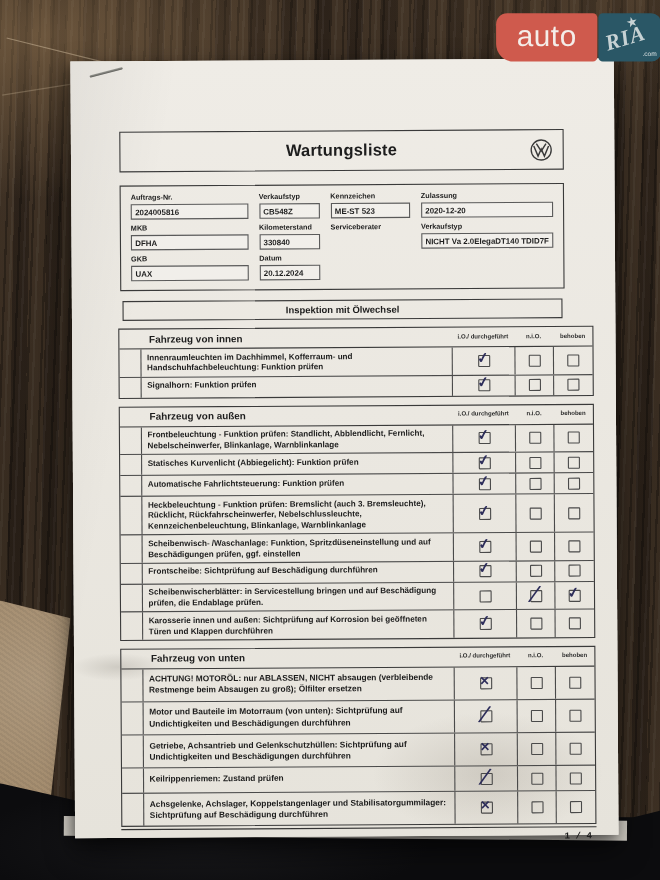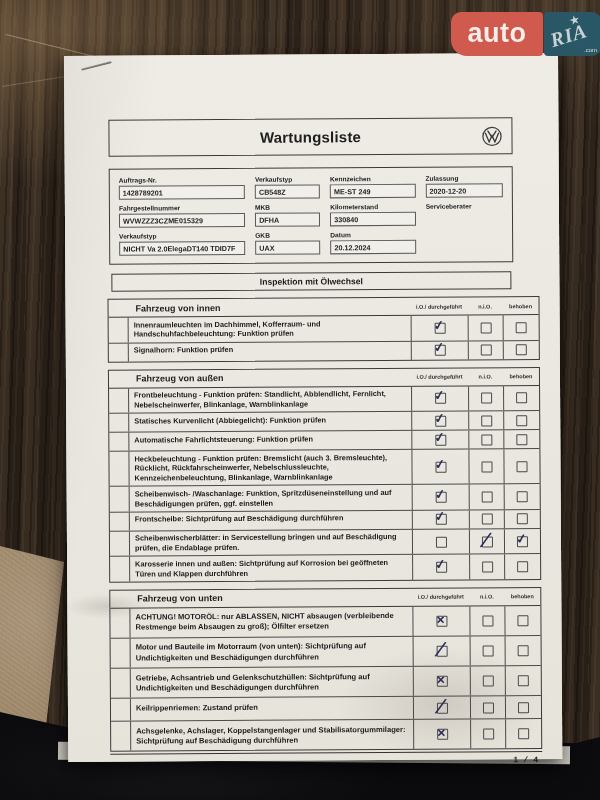--- a/index.html
+++ b/index.html
@@ -25,21 +25,21 @@
       repeating-linear-gradient(35deg, rgba(0,0,0,.06) 0 2px, transparent 2px 4px);
     clip-path:polygon(0 6px,64px 22px,38px 260px,0 250px);}
   .black-floor{position:absolute;left:0;top:640px;width:600px;height:160px;background:#0c0c0e;
     background-image:radial-gradient(ellipse 300px 80px at 30% 80%, rgba(60,60,65,.25), transparent 70%);
     clip-path:polygon(0 72px,70px 88px,300px 102px,576px 103px,600px 97px,600px 160px,0 160px);}
 
   
   .badge{position:absolute;top:12px;left:451px;display:flex;z-index:20;}
   .badge-auto{width:92px;height:44px;background:#cf5a4d;border-radius:10px 4px 4px 16px;
     display:flex;align-items:center;justify-content:center;}
-  .badge-auto span{color:#f4ede9;font-size:27px;font-weight:700;letter-spacing:.5px;line-height:1;margin-top:-2px;}
+  .badge-auto span{color:#f4ede9;font-size:27px;font-weight:400;letter-spacing:.5px;line-height:1;margin-top:-2px;}
   .badge-ria{position:relative;width:57px;height:44px;background:#2a5766;border-radius:4px 9px 9px 4px;margin-left:1px;}
   .ria-text{position:absolute;left:6px;top:12px;font-family:"Liberation Serif",serif;font-style:italic;font-weight:700;
     font-size:20px;color:#c7d2d4;transform:rotate(-17deg);letter-spacing:1px;}
   .ria-star{position:absolute;left:25px;top:1px;color:#c7d2d4;font-size:12px;transform:rotate(-14deg);}
   .ria-com{position:absolute;right:4px;bottom:3px;font-size:6px;color:#d9e1e2;}
 
   
   .undersheet{position:absolute;left:58px;top:744px;width:512px;height:18px;background:#d6d2c9;
     transform:rotate(.5deg);z-index:3;}
   .paper{position:absolute;left:64px;top:56px;width:494px;height:706px;background:#edeae4;z-index:5;
@@ -121,37 +121,33 @@
       <svg class="vw-logo" width="21" height="21" viewBox="0 0 24 24">
         <circle cx="12" cy="12" r="10.4" fill="none" stroke="#3a3a3a" stroke-width="1.4"></circle>
         <path d="M7 5.4 L12 13.2 L17 5.4" fill="none" stroke="#3a3a3a" stroke-width="1.5"></path>
         <path d="M4.3 7.8 L8.7 18.3 L12 11 L15.3 18.3 L19.7 7.8" fill="none" stroke="#3a3a3a" stroke-width="1.5"></path>
       </svg>
     </div>
 
     <div class="info-box" id="info-box">
         <div class="field">
           <div class="field-label">Auftrags-Nr.</div>
-          <div class="val-box">1428789201</div>
+          <div class="val-box">2024005816</div>
         </div>
         <div class="field">
           <div class="field-label">Verkaufstyp</div>
           <div class="val-box">CB548Z</div>
         </div>
         <div class="field">
           <div class="field-label">Kennzeichen</div>
-          <div class="val-box">ME-ST 249</div>
+          <div class="val-box">ME-ST 523</div>
         </div>
         <div class="field">
           <div class="field-label">Zulassung</div>
           <div class="val-box">2020-12-20</div>
-        </div>
-        <div class="field">
-          <div class="field-label">Fahrgestellnummer</div>
-          <div class="val-box">WVWZZZ3CZME015329</div>
         </div>
         <div class="field">
           <div class="field-label">MKB</div>
           <div class="val-box">DFHA</div>
         </div>
         <div class="field">
           <div class="field-label">Kilometerstand</div>
           <div class="val-box">330840</div>
         </div>
         <div class="field">

